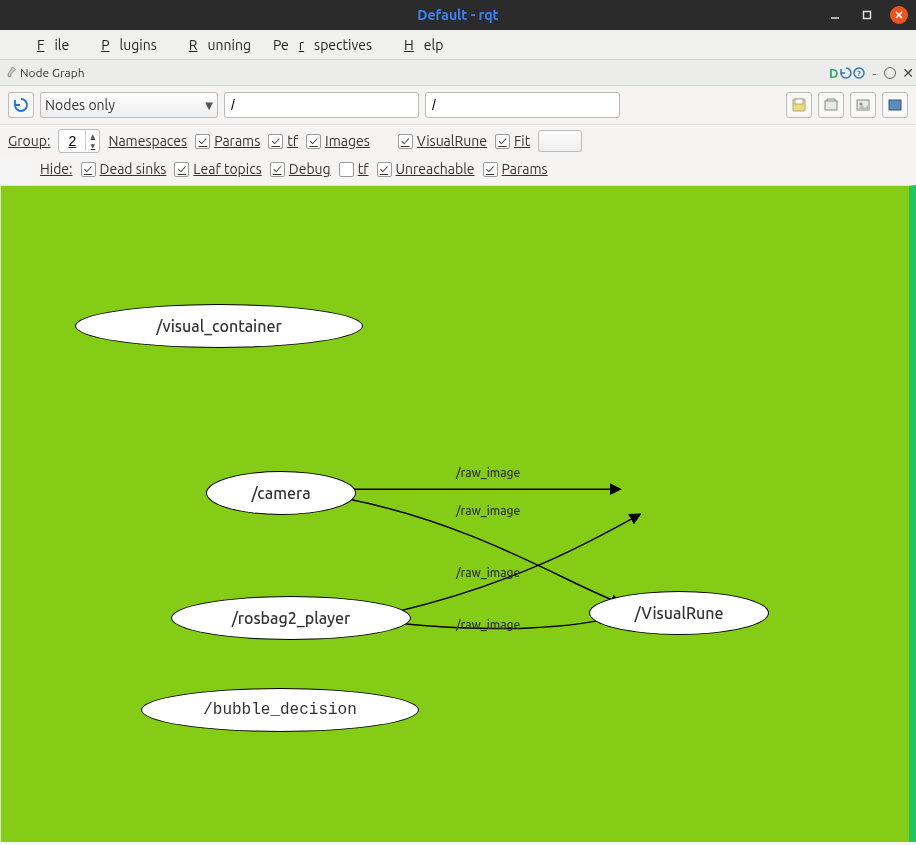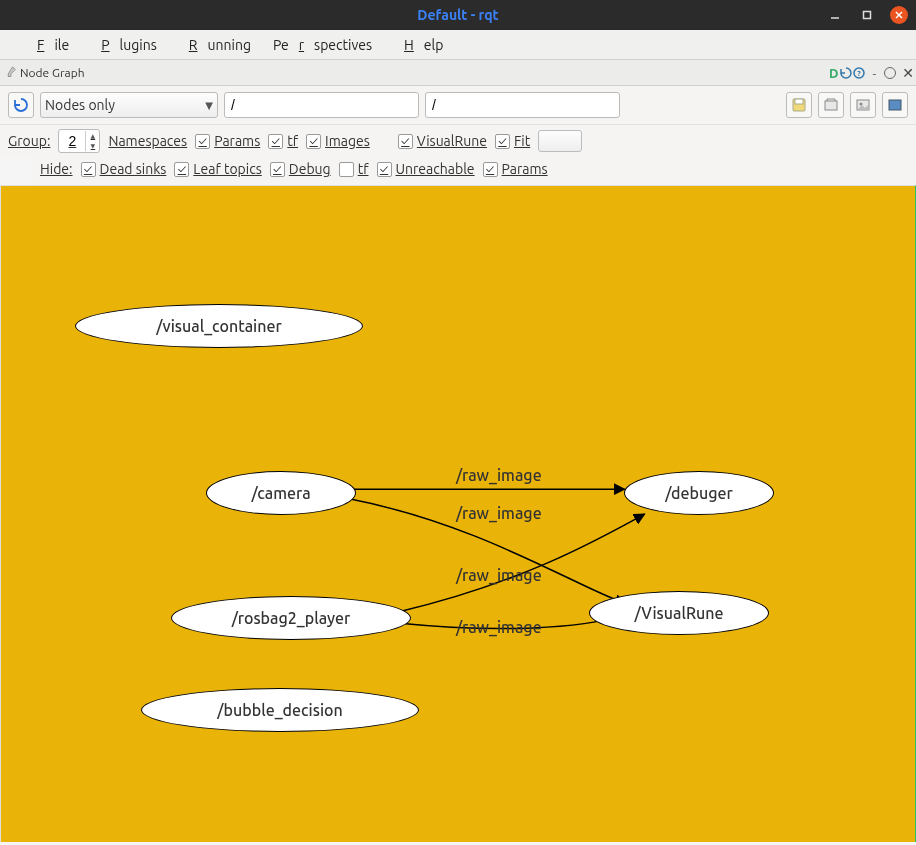--- a/index.html
+++ b/index.html
@@ -181,43 +181,43 @@
     gap: 4px;
   }
   .chkbox {
     width: 15px; height: 15px; border: 1px solid #9a9a9a; background: #fff; border-radius: 2px; display:inline-flex; align-items:center; justify-content:center; font-size:12px; line-height:1; color:#333;
   }
   .smallbox {
     width: 44px; height: 22px; border: 1px solid #bbb; background: linear-gradient(#fdfdfd,#eee); border-radius: 3px;
   }
   
   .graph {
-    background: #eab308;
+    background: #84cc16;
     position: relative;
     width: 100%;
     height: calc(100% - 30px - 30px - 26px - 38px - 32px - 32px);
     border-top: 1px solid #e0e0e0;
     border-left: 1px solid #e0e0e0;
-    border-right: 1px solid #22c55e;
+    border-right: 7px solid #22c55e;
   }
   .node {
     position: absolute;
     border: 1.5px solid #000;
     border-radius: 50%;
     display: flex;
     align-items: center;
     justify-content: center;
     font-size: 16px;
     font-weight: 500;
     background: #fff;
     white-space: nowrap;
   }
   .edge-label {
     position: absolute;
-    font-size: 16px;
+    font-size: 12px;
     font-weight: 500;
     background: transparent;
   }
   svg.edges {
     position: absolute;
     left: 0; top: 0; width: 100%; height: 100%;
     pointer-events: none;
   }
 </style>
 </head>
@@ -396,21 +396,20 @@
     <path d="M 350 315 C 480 340, 580 405, 626 420" stroke="#000" stroke-width="1.5" fill="none" marker-end="url(#arrow)"></path>
 
     <path d="M 400 428 C 520 400, 600 355, 645 330" stroke="#000" stroke-width="1.5" fill="none" marker-end="url(#arrow)"></path>
 
     <path d="M 400 440 C 500 450, 580 445, 625 432" stroke="#000" stroke-width="1.5" fill="none" marker-end="url(#arrow)"></path>
   </svg>
 
   <div class="node" style="left:74px; top:118px; width:288px; height:44px;">/visual_container</div>
   <div class="node" style="left:205px; top:285px; width:150px; height:44px;">/camera</div>
   <div class="node" style="left:170px; top:410px; width:240px; height:44px;">/rosbag2_player</div>
-  <div class="node" style="left:140px; top:502px; width:278px; height:44px;">/bubble_decision</div>
-  <div class="node" style="left:623px; top:285px; width:150px; height:44px;">/debuger</div>
+  <div class="node" style="left:140px; top:502px; width:278px; height:44px;font-family:Liberation Mono, monospace;">/bubble_decision</div>
   <div class="node" style="left:588px; top:405px; width:180px; height:44px;">/VisualRune</div>
 
   <div class="edge-label" style="left:455px; top:280px;">/raw_image</div>
   <div class="edge-label" style="left:455px; top:318px;">/raw_image</div>
   <div class="edge-label" style="left:455px; top:380px;">/raw_image</div>
   <div class="edge-label" style="left:455px; top:432px;">/raw_image</div>
 </div>
 
 </body></html>

